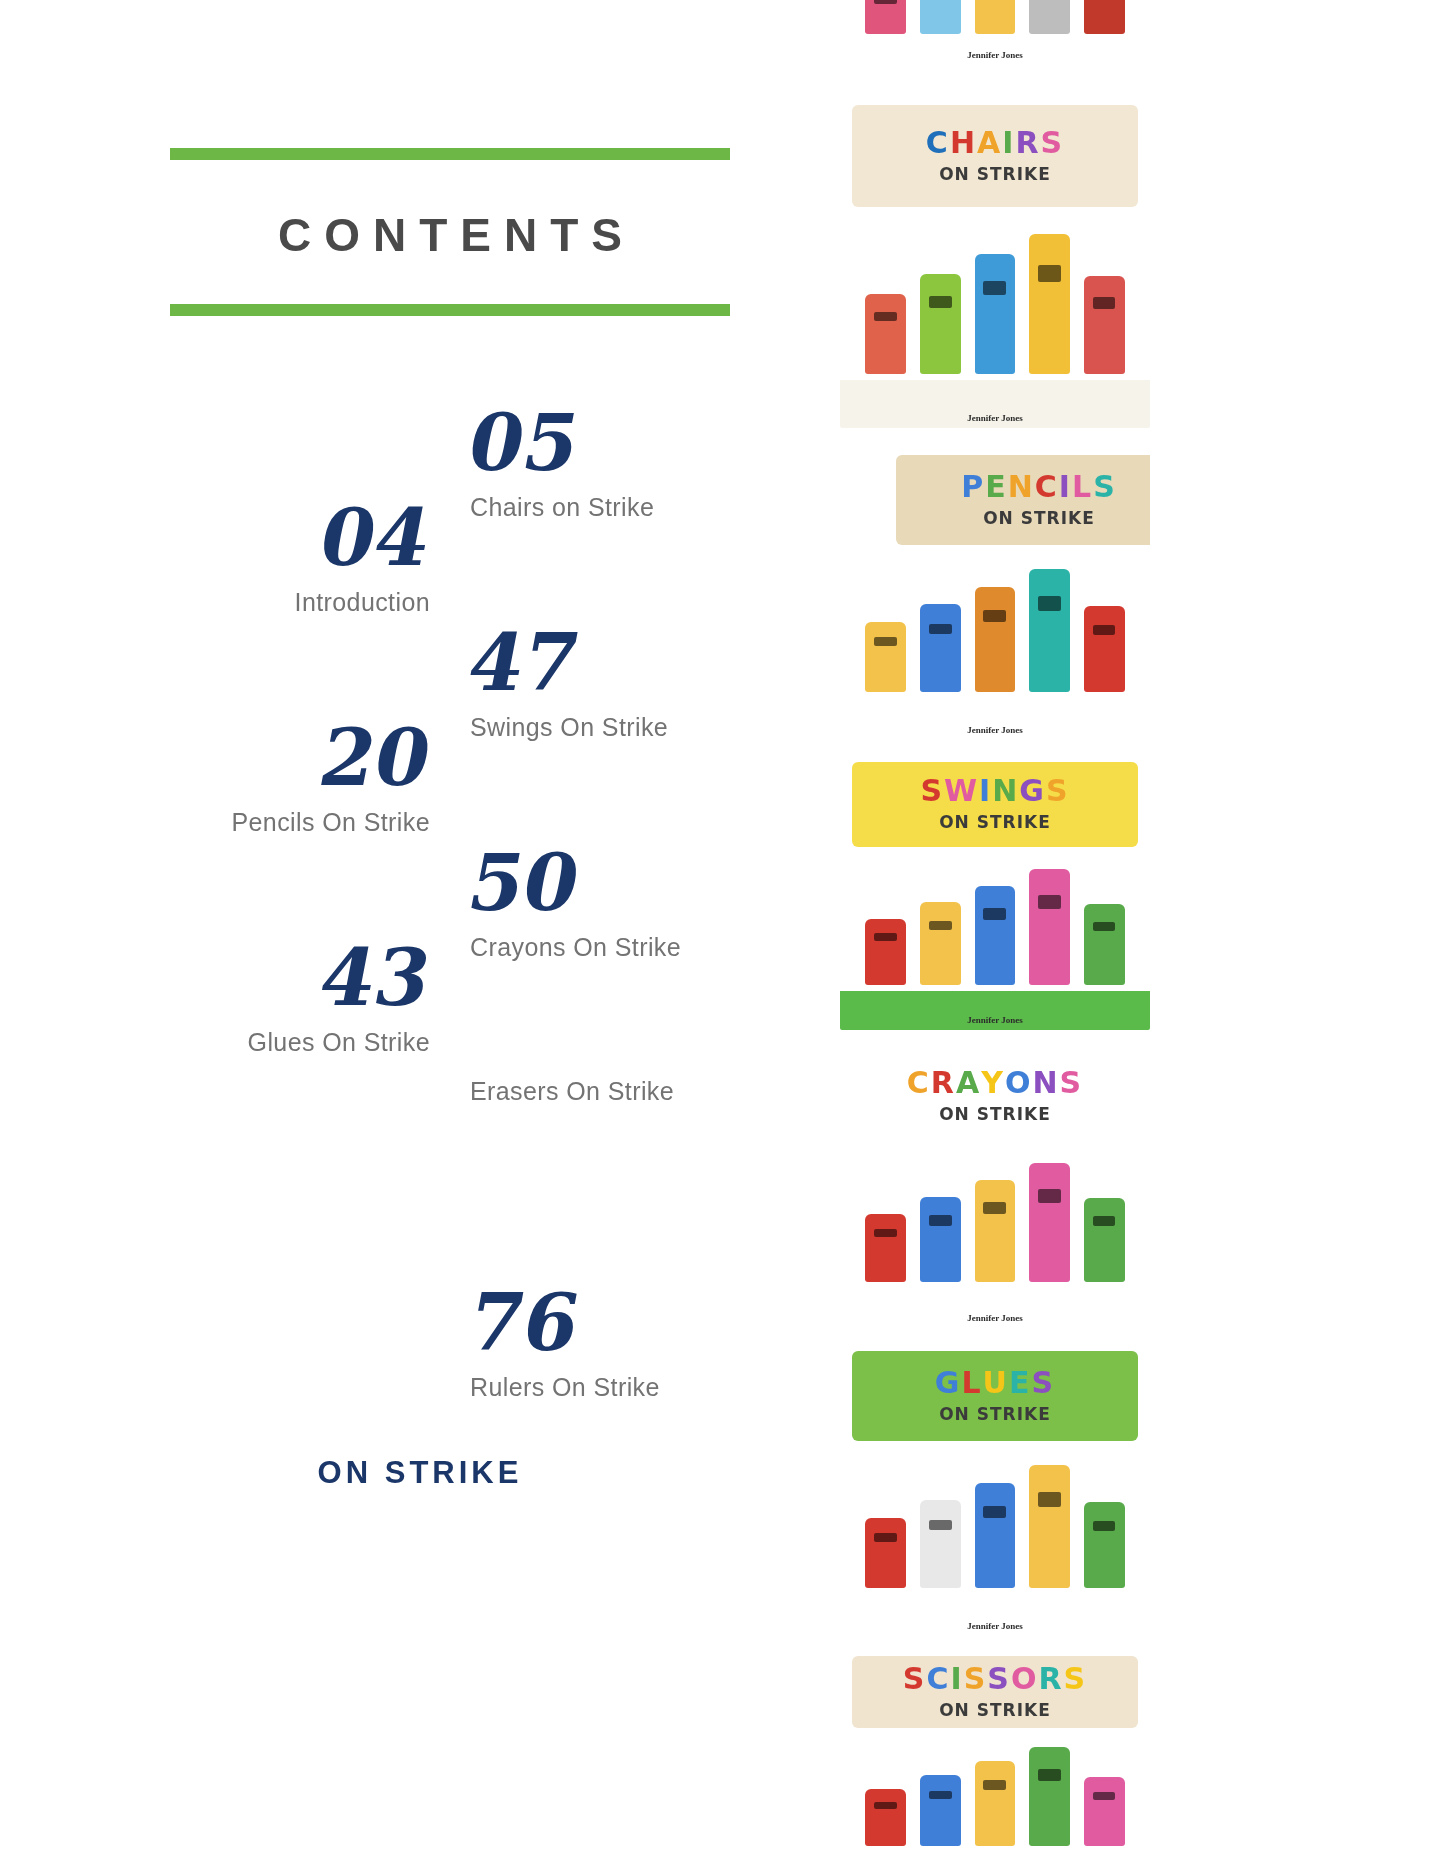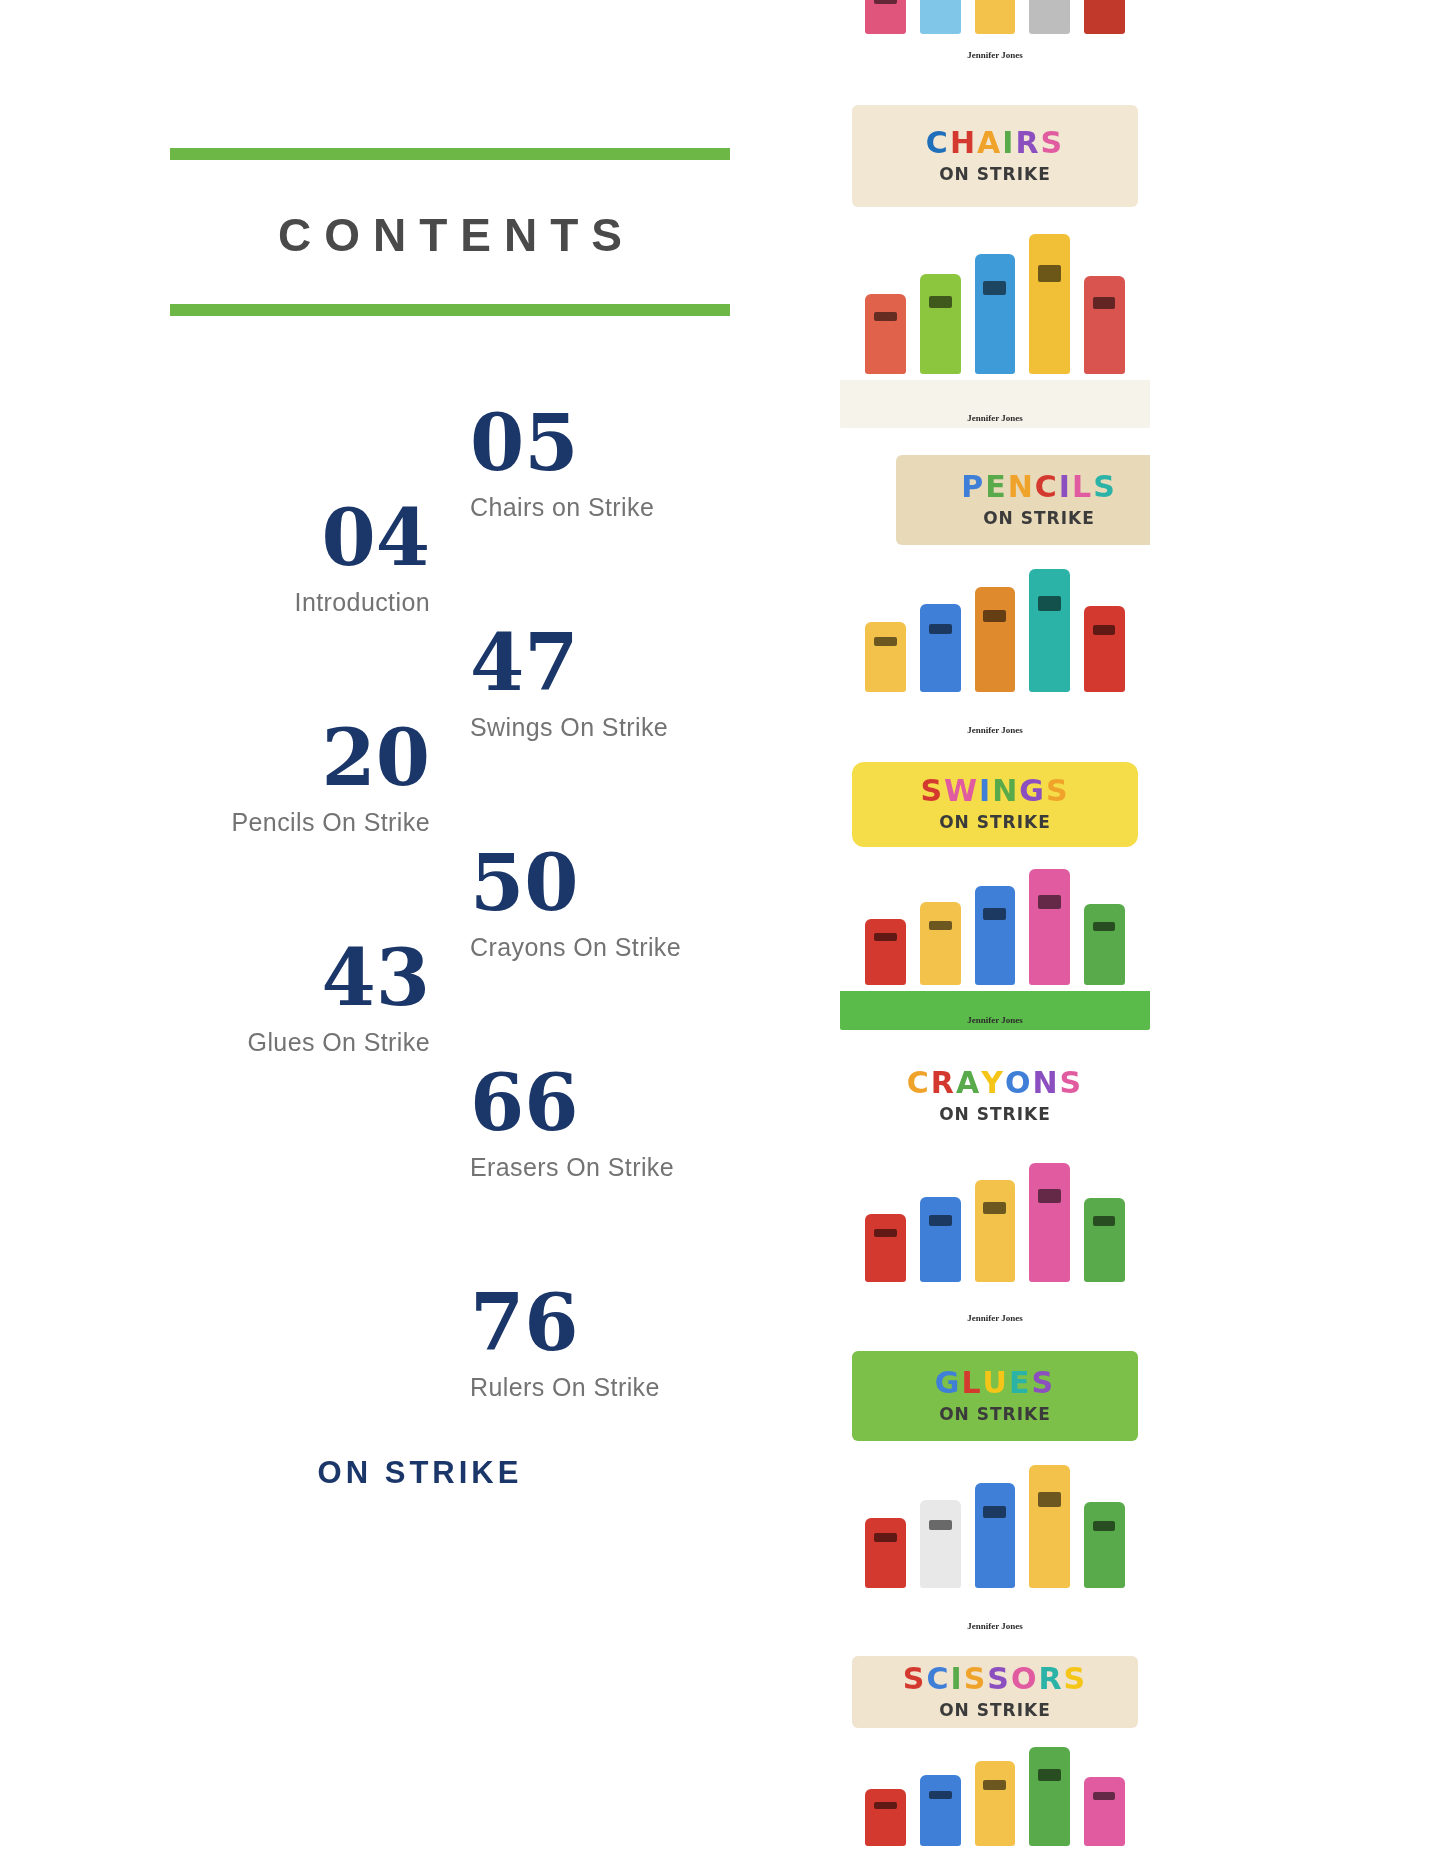--- a/index.html
+++ b/index.html
@@ -46,20 +46,21 @@
     text-indent: 13px;
   }
 
   
   .toc-entry {
     position: absolute;
     width: 430px;
   }
   .toc-num {
     font-family: "DejaVu Serif", "Liberation Serif", serif;
+    font-style: italic;
     font-weight: bold;
     font-size: 78px;
     color: #1b3668;
     line-height: 0.98;
   }
   .toc-label {
     font-size: 25px;
     color: #737373;
     margin-top: 12px;
     letter-spacing: 0.4px;
@@ -231,21 +232,20 @@
     <div class="toc-label">Glues On Strike</div>
   </div>
 
   <div class="toc-entry align-left" id="entry-5">
     <div class="toc-num">50</div>
     <div class="toc-label">Crayons On Strike</div>
   </div>
 
 
   <div class="toc-entry align-left" id="entry-7">
-    <div class="toc-num">66</div>
     <div class="toc-label">Erasers On Strike</div>
   </div>
 
   <div class="toc-entry align-left" id="entry-8">
     <div class="toc-num">76</div>
     <div class="toc-label">Rulers On Strike</div>
   </div>
 
   <div id="footer-brand">ON STRIKE</div>
 </div>
@@ -305,21 +305,21 @@
   <div class="cover" id="cover-3">
     <div class="cover-inner">
       <div class="ground" style="background: rgb(91, 187, 74);"></div>
       <div class="char-row">
           <div class="char" style="background: rgb(212, 57, 47); height: 52%;"></div>
           <div class="char" style="background: rgb(242, 194, 74); height: 65%;"></div>
           <div class="char" style="background: rgb(63, 127, 216); height: 78%;"></div>
           <div class="char" style="background: rgb(224, 91, 160); height: 91%;"></div>
           <div class="char" style="background: rgb(88, 170, 74); height: 64%;"></div>
         </div>
-      <div class="cover-banner" style="background: rgb(245, 221, 74); border-radius: 12px;">
+      <div class="cover-banner" style="background: rgb(245, 221, 74);">
         <div class="cover-title"><span style="color: rgb(212, 57, 47);">S</span><span style="color: rgb(224, 91, 160);">W</span><span style="color: rgb(63, 127, 216);">I</span><span style="color: rgb(88, 170, 74);">N</span><span style="color: rgb(139, 79, 192);">G</span><span style="color: rgb(240, 163, 42);">S</span></div>
         <div class="cover-sub">ON STRIKE</div>
       </div>
       <div class="cover-author">Jennifer Jones</div>
     </div>
   </div>
 
   <div class="cover" id="cover-4">
     <div class="cover-inner">
       <div class="ground" style="background: rgb(255, 255, 255);"></div>

